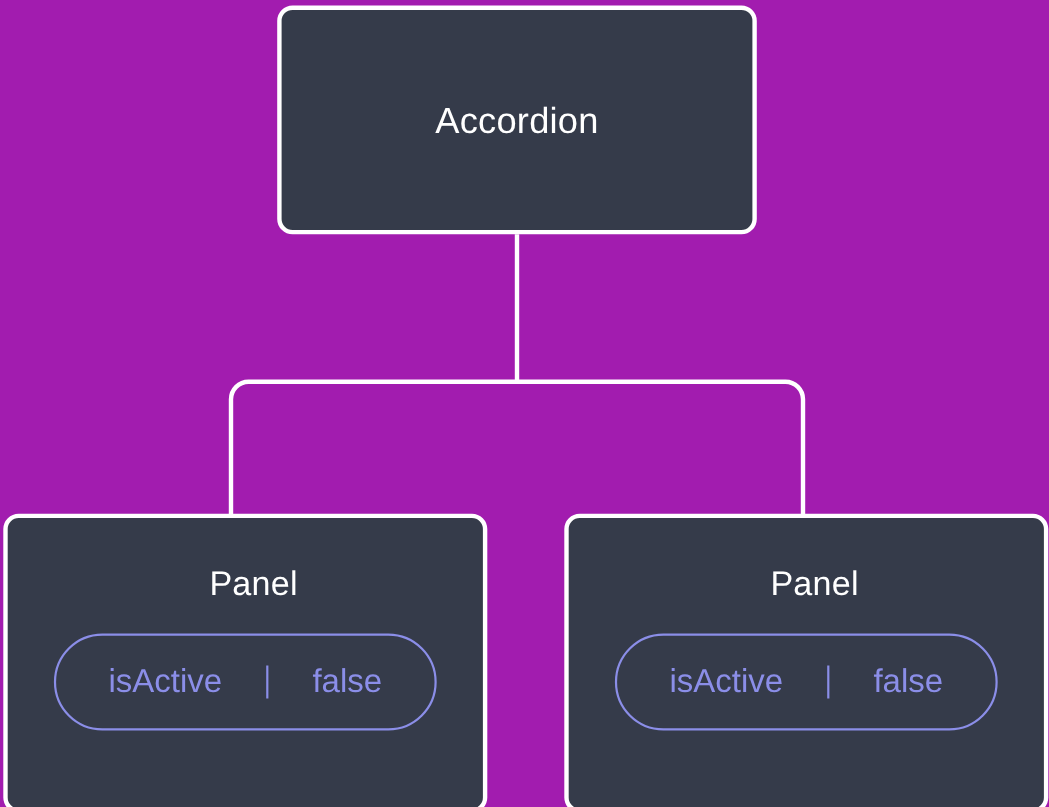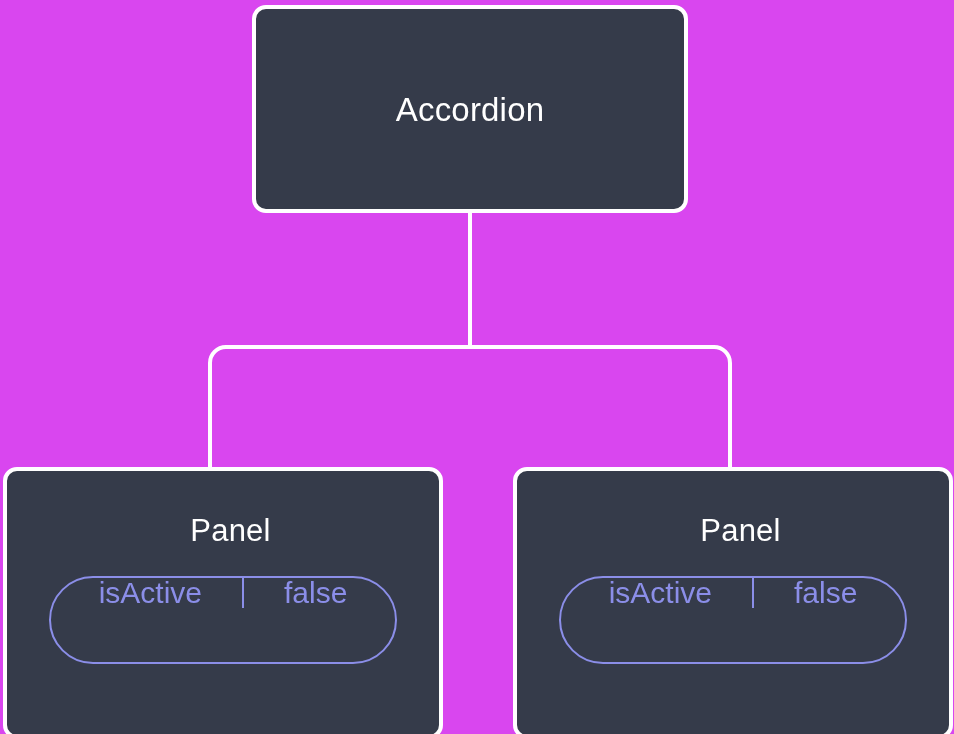--- a/index.html
+++ b/index.html
@@ -4,21 +4,21 @@
 <style>
   html, body {
     margin: 0;
     padding: 0;
     background: #4d6570;
   }
   #stage {
     position: relative;
     width: 954px;
     height: 734px;
-    background: #d946ef;
+    background: #a21caf;
     overflow: hidden;
     font-family: "Liberation Sans", sans-serif;
   }
   #edges {
     position: absolute;
     left: 0; top: 0;
     width: 954px;
     height: 734px;
     pointer-events: none;
   }
@@ -63,21 +63,21 @@
     white-space: nowrap;
   }
   .node-panel-left .node-title,
   .node-panel-right .node-title {
     font-size: 31px;
     margin-left: 15px;
   }
   .prop-pill {
     margin-top: 30px;
     display: flex;
-    align-items: flex-start;
+    align-items: center;
     border: 2px solid #8b8ee8;
     border-radius: 999px;
     height: 88px;
     box-sizing: border-box;
     overflow: hidden;
   }
   .prop-key,
   .prop-val {
     display: flex;
     align-items: center;

